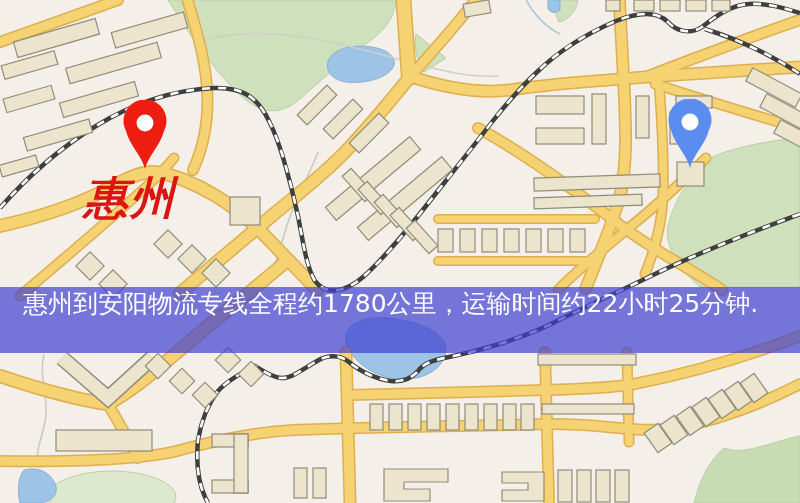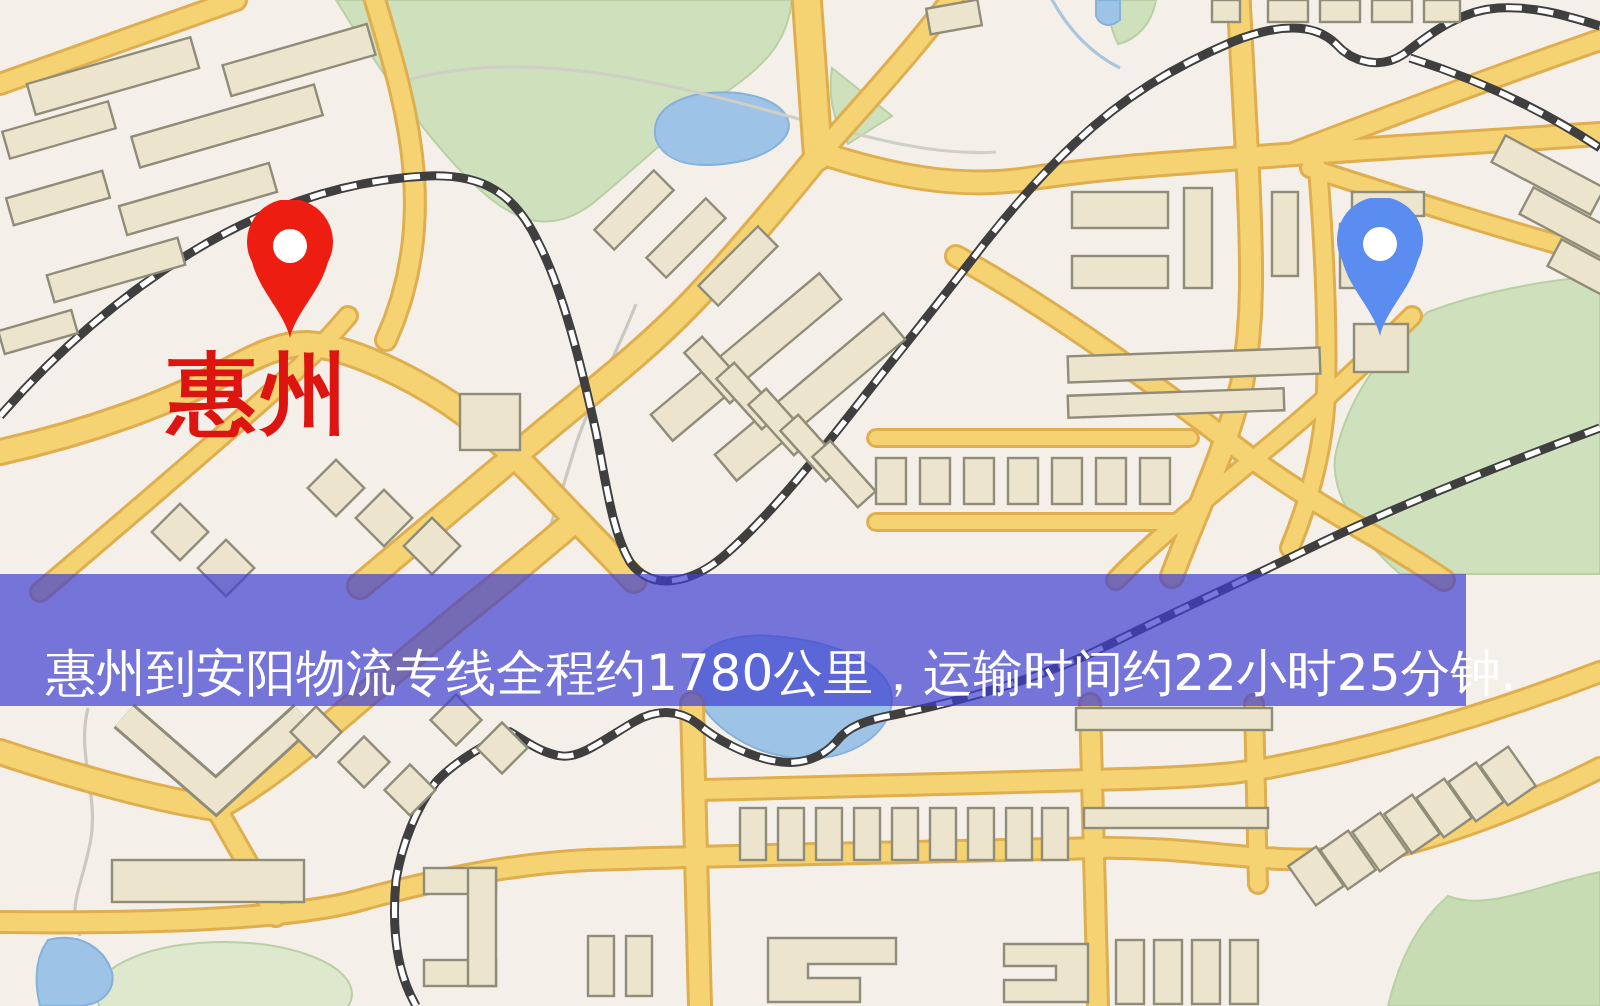--- a/index.html
+++ b/index.html
@@ -6,27 +6,27 @@
   .stage{
     position:relative;width:800px;height:503px;overflow:hidden;
     font-family:"DejaVu Sans",sans-serif;
   }
   .map-svg{position:absolute;left:0;top:0;}
   .pin{position:absolute;}
   .pin-origin{left:122px;top:100px;}
   .pin-destination{left:667px;top:99px;}
   .city-label{
     position:absolute;font-weight:bold;font-size:44px;line-height:1;
-    letter-spacing:2px;font-family:"DejaVu Sans",sans-serif;white-space:nowrap;
+    letter-spacing:2px;font-family:"DejaVu Sans",sans-serif;white-space:nowrap;font-style:italic;
   }
   .city-label.origin{left:84px;top:176px;color:#dd1510;}
   .city-label.destination{left:641px;top:176px;color:#2228de;}
   .banner{
-    position:absolute;left:0;top:287px;width:733px;height:66px;
-    background:rgba(62,62,208,0.70);display:flex;align-items:flex-end;
+    position:absolute;left:0;top:287px;width:800px;height:66px;
+    background:rgba(62,62,208,0.70);display:flex;align-items:flex-start;
   }
   .banner-text{
     color:#ffffff;font-size:25px;padding-left:23px;white-space:nowrap;
     font-family:"DejaVu Sans",sans-serif;
   }
 </style>
 </head>
 <body>
 
 <div class="stage">

